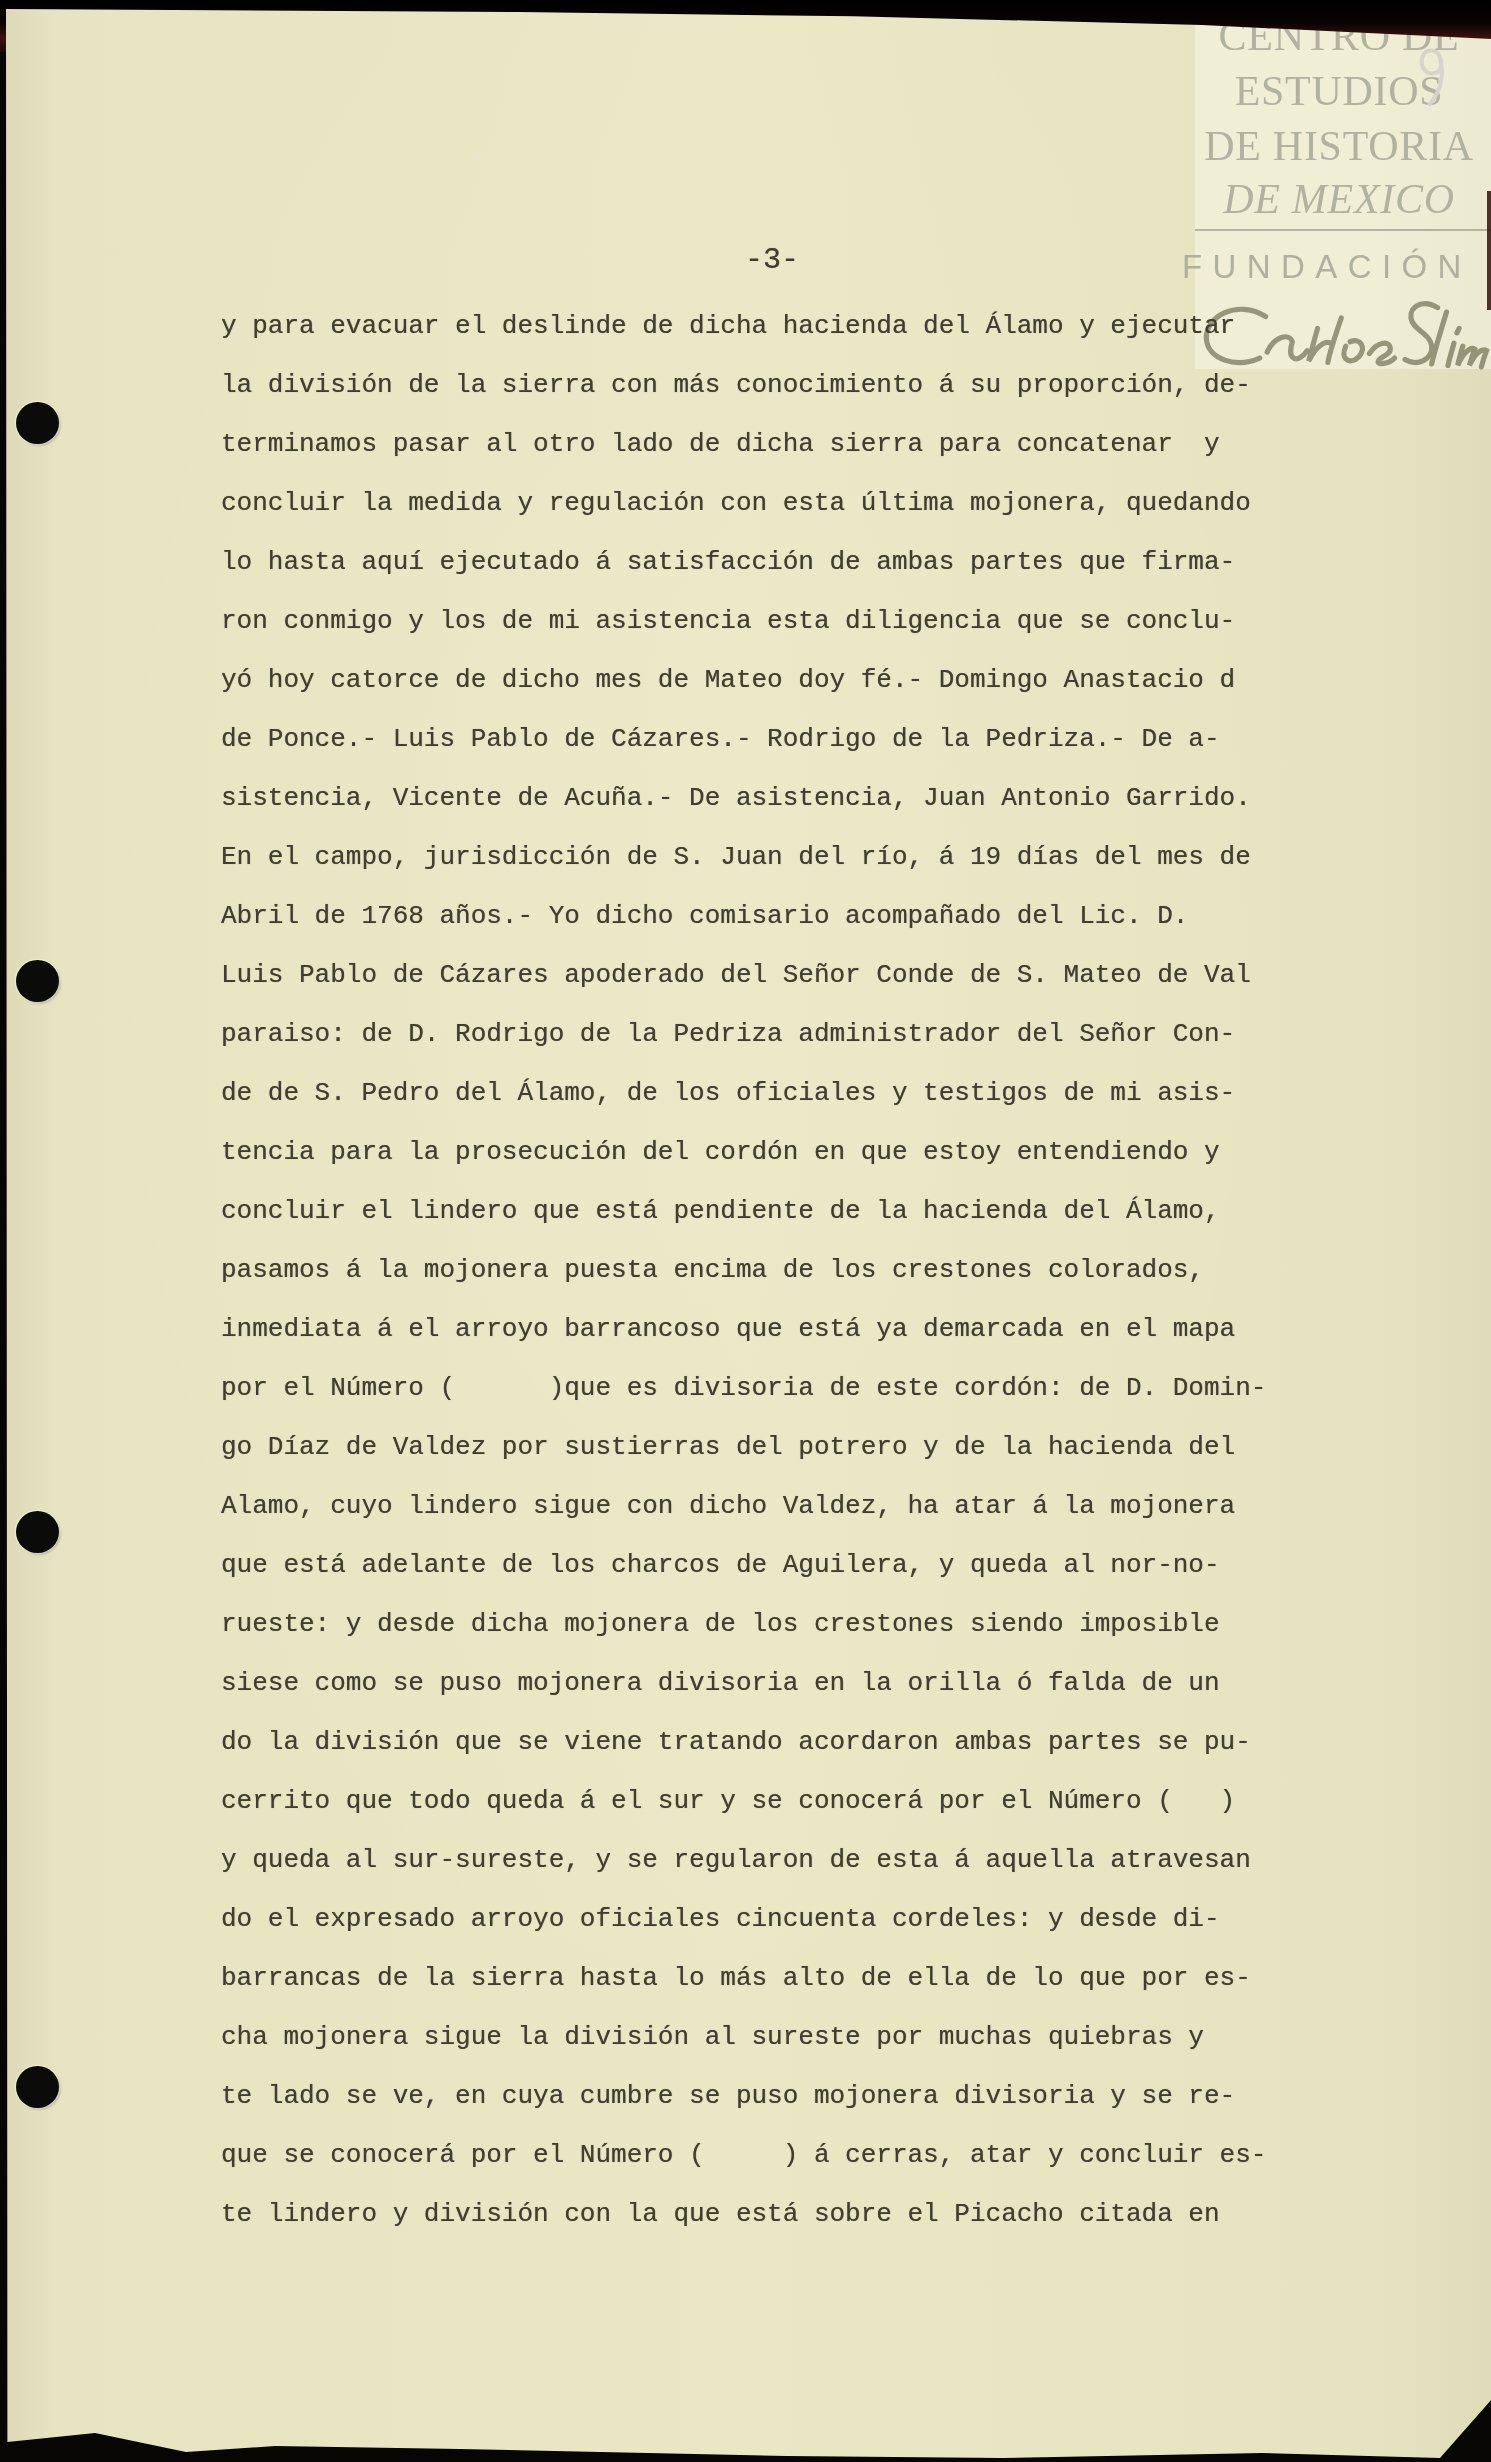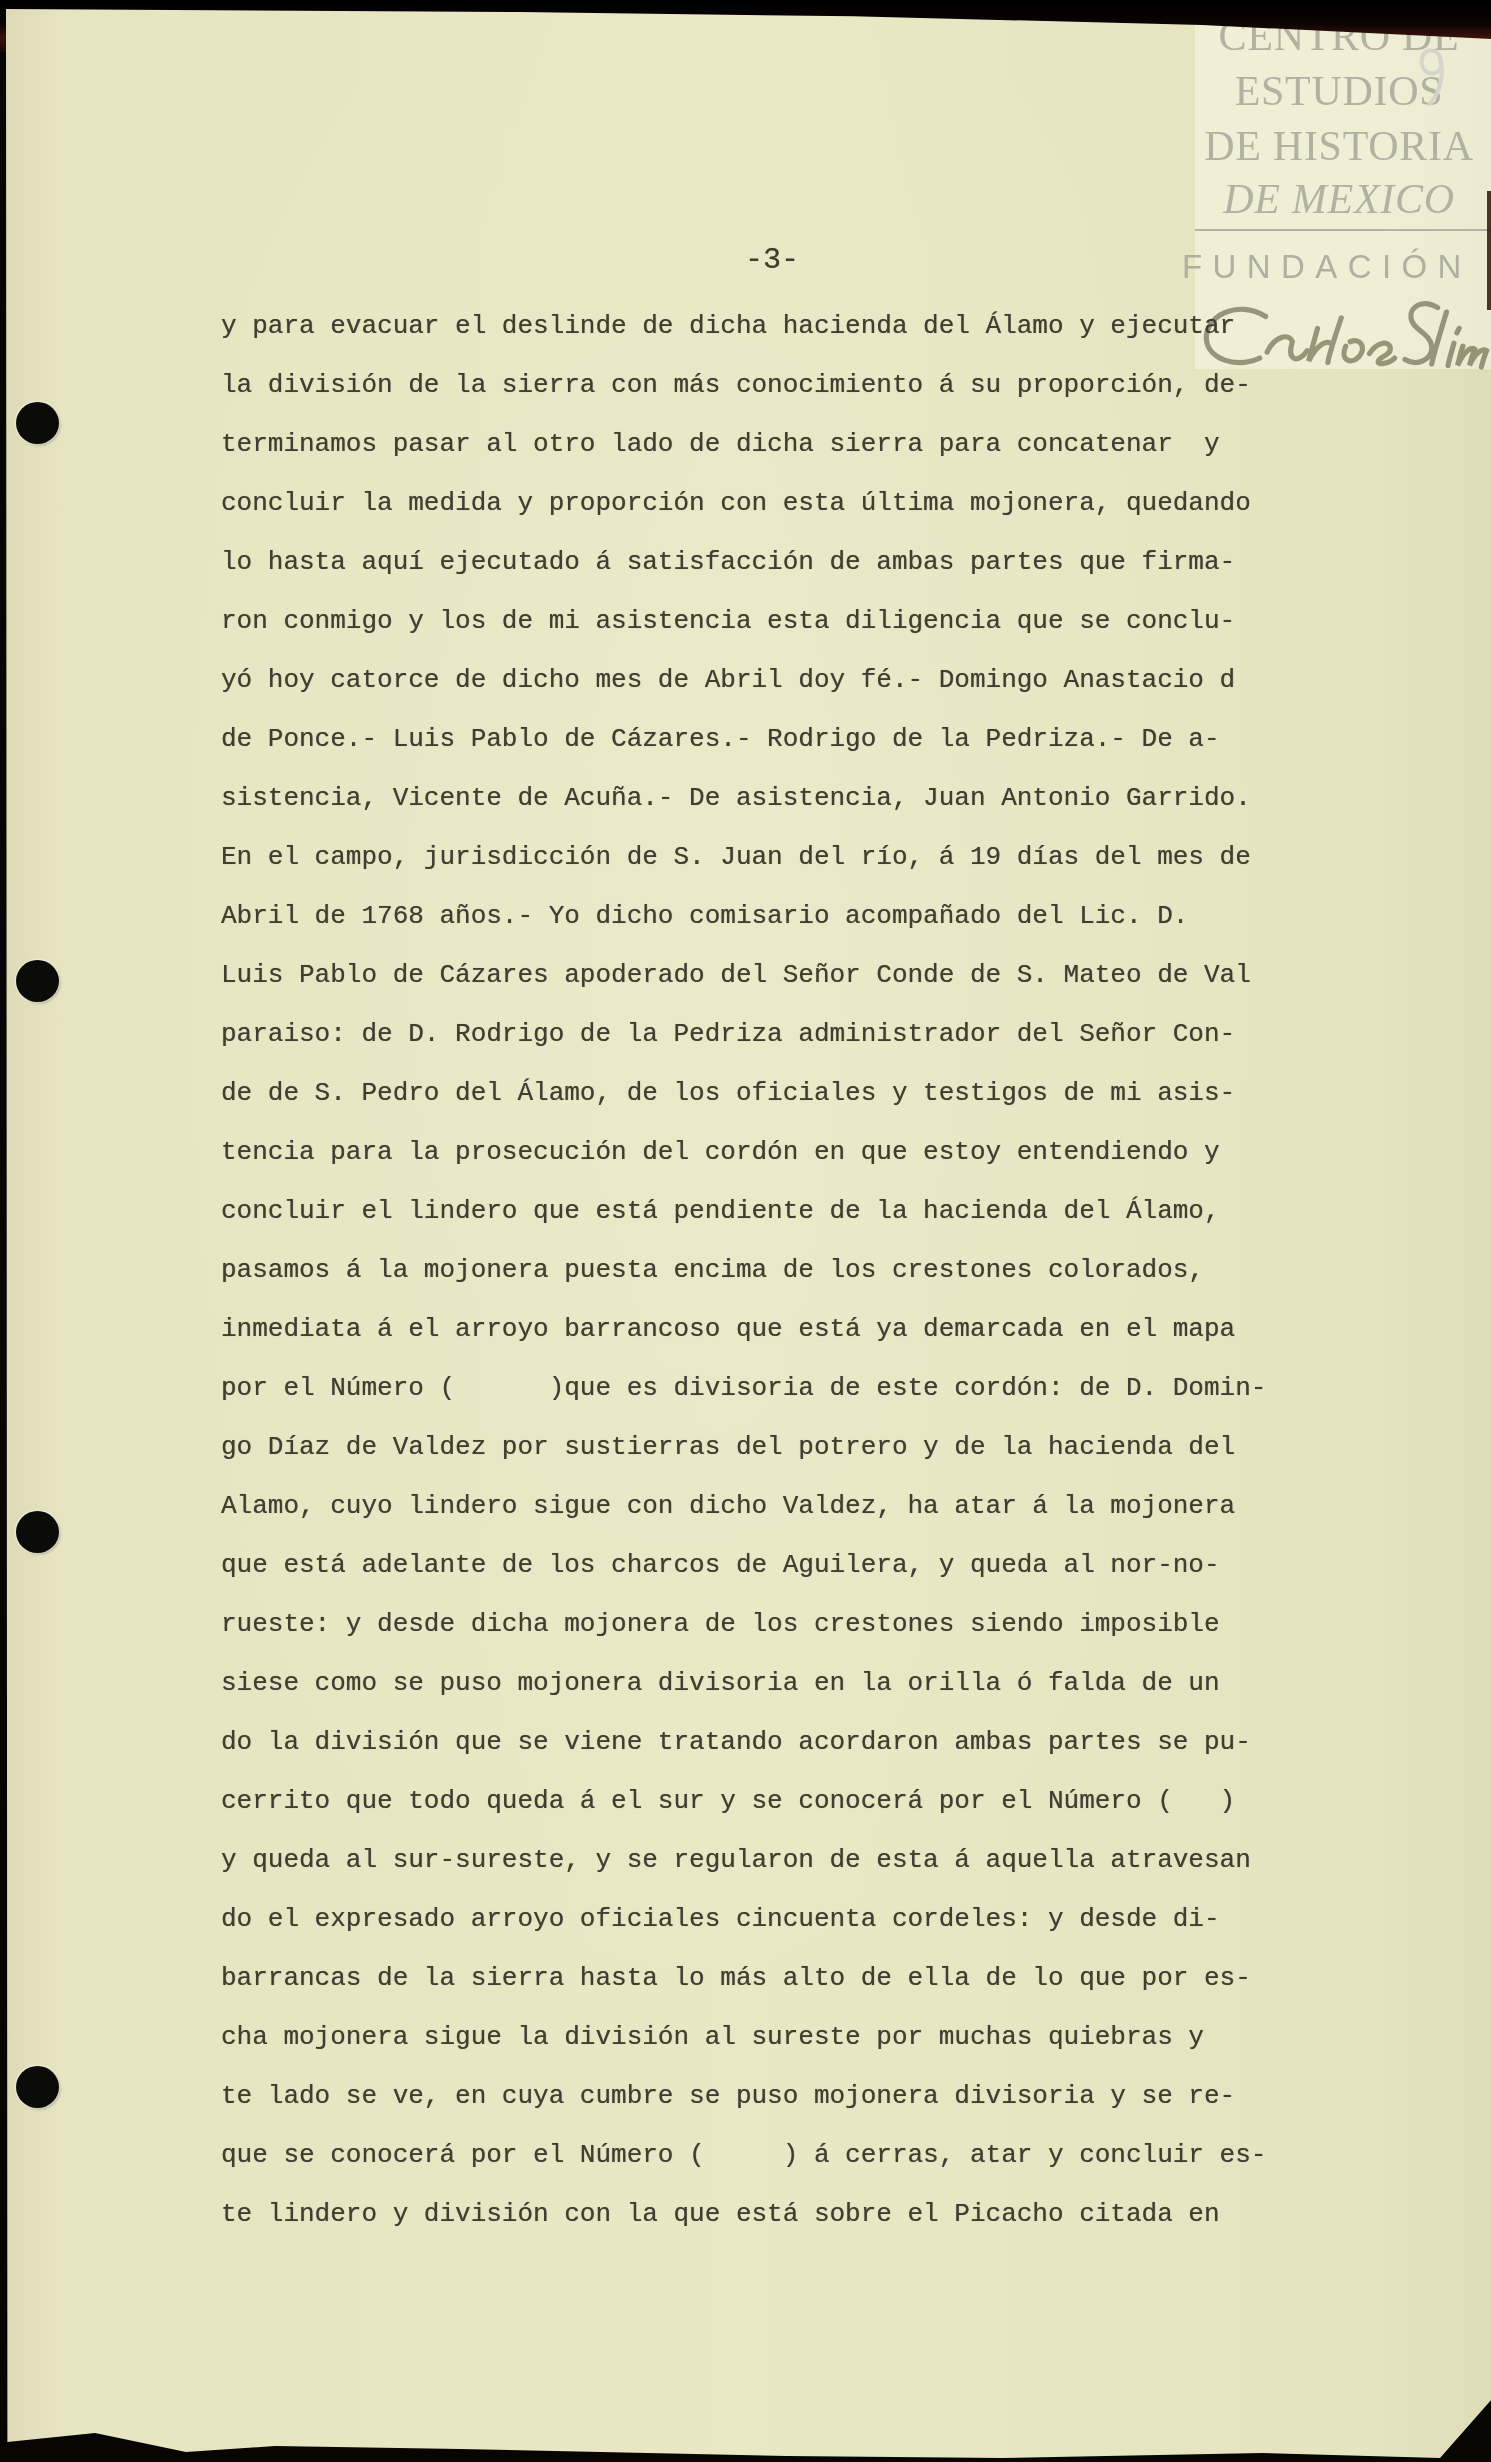--- a/index.html
+++ b/index.html
@@ -134,24 +134,24 @@
       <path d="M364,66 C360,78 358,88 357,92 C364,76 374,66 380,70 C376,80 374,88 373,92 C380,76 390,68 396,72 C392,82 390,90 389,94"></path>
     </g>
   </svg>
 
   <div class="page-number">-3-</div>
 
   <div class="doc-text">
       <div class="doc-line"><span>y para evacuar el deslinde de dicha hacienda del Álamo y ejecutar</span></div>
       <div class="doc-line"><span>la división de la sierra con más conocimiento á su proporción, de-</span></div>
       <div class="doc-line"><span>terminamos pasar al otro lado de dicha sierra para concatenar  y</span></div>
-      <div class="doc-line"><span>concluir la medida y proporción con esta última mojonera, quedando</span></div>
+      <div class="doc-line"><span>concluir la medida y regulación con esta última mojonera, quedando</span></div>
       <div class="doc-line"><span>lo hasta aquí ejecutado á satisfacción de ambas partes que firma-</span></div>
       <div class="doc-line"><span>ron conmigo y los de mi asistencia esta diligencia que se conclu-</span></div>
-      <div class="doc-line"><span>yó hoy catorce de dicho mes de Abril doy fé.- Domingo Anastacio d</span></div>
+      <div class="doc-line"><span>yó hoy catorce de dicho mes de Mateo doy fé.- Domingo Anastacio d</span></div>
       <div class="doc-line"><span>de Ponce.- Luis Pablo de Cázares.- Rodrigo de la Pedriza.- De a-</span></div>
       <div class="doc-line"><span>sistencia, Vicente de Acuña.- De asistencia, Juan Antonio Garrido.</span></div>
       <div class="doc-line"><span>En el campo, jurisdicción de S. Juan del río, á 19 días del mes de</span></div>
       <div class="doc-line"><span>Abril de 1768 años.- Yo dicho comisario acompañado del Lic. D.</span></div>
       <div class="doc-line"><span>Luis Pablo de Cázares apoderado del Señor Conde de S. Mateo de Val</span></div>
       <div class="doc-line"><span>paraiso: de D. Rodrigo de la Pedriza administrador del Señor Con-</span></div>
       <div class="doc-line"><span>de de S. Pedro del Álamo, de los oficiales y testigos de mi asis-</span></div>
       <div class="doc-line"><span>tencia para la prosecución del cordón en que estoy entendiendo y</span></div>
       <div class="doc-line"><span>concluir el lindero que está pendiente de la hacienda del Álamo,</span></div>
       <div class="doc-line"><span>pasamos á la mojonera puesta encima de los crestones colorados,</span></div>

